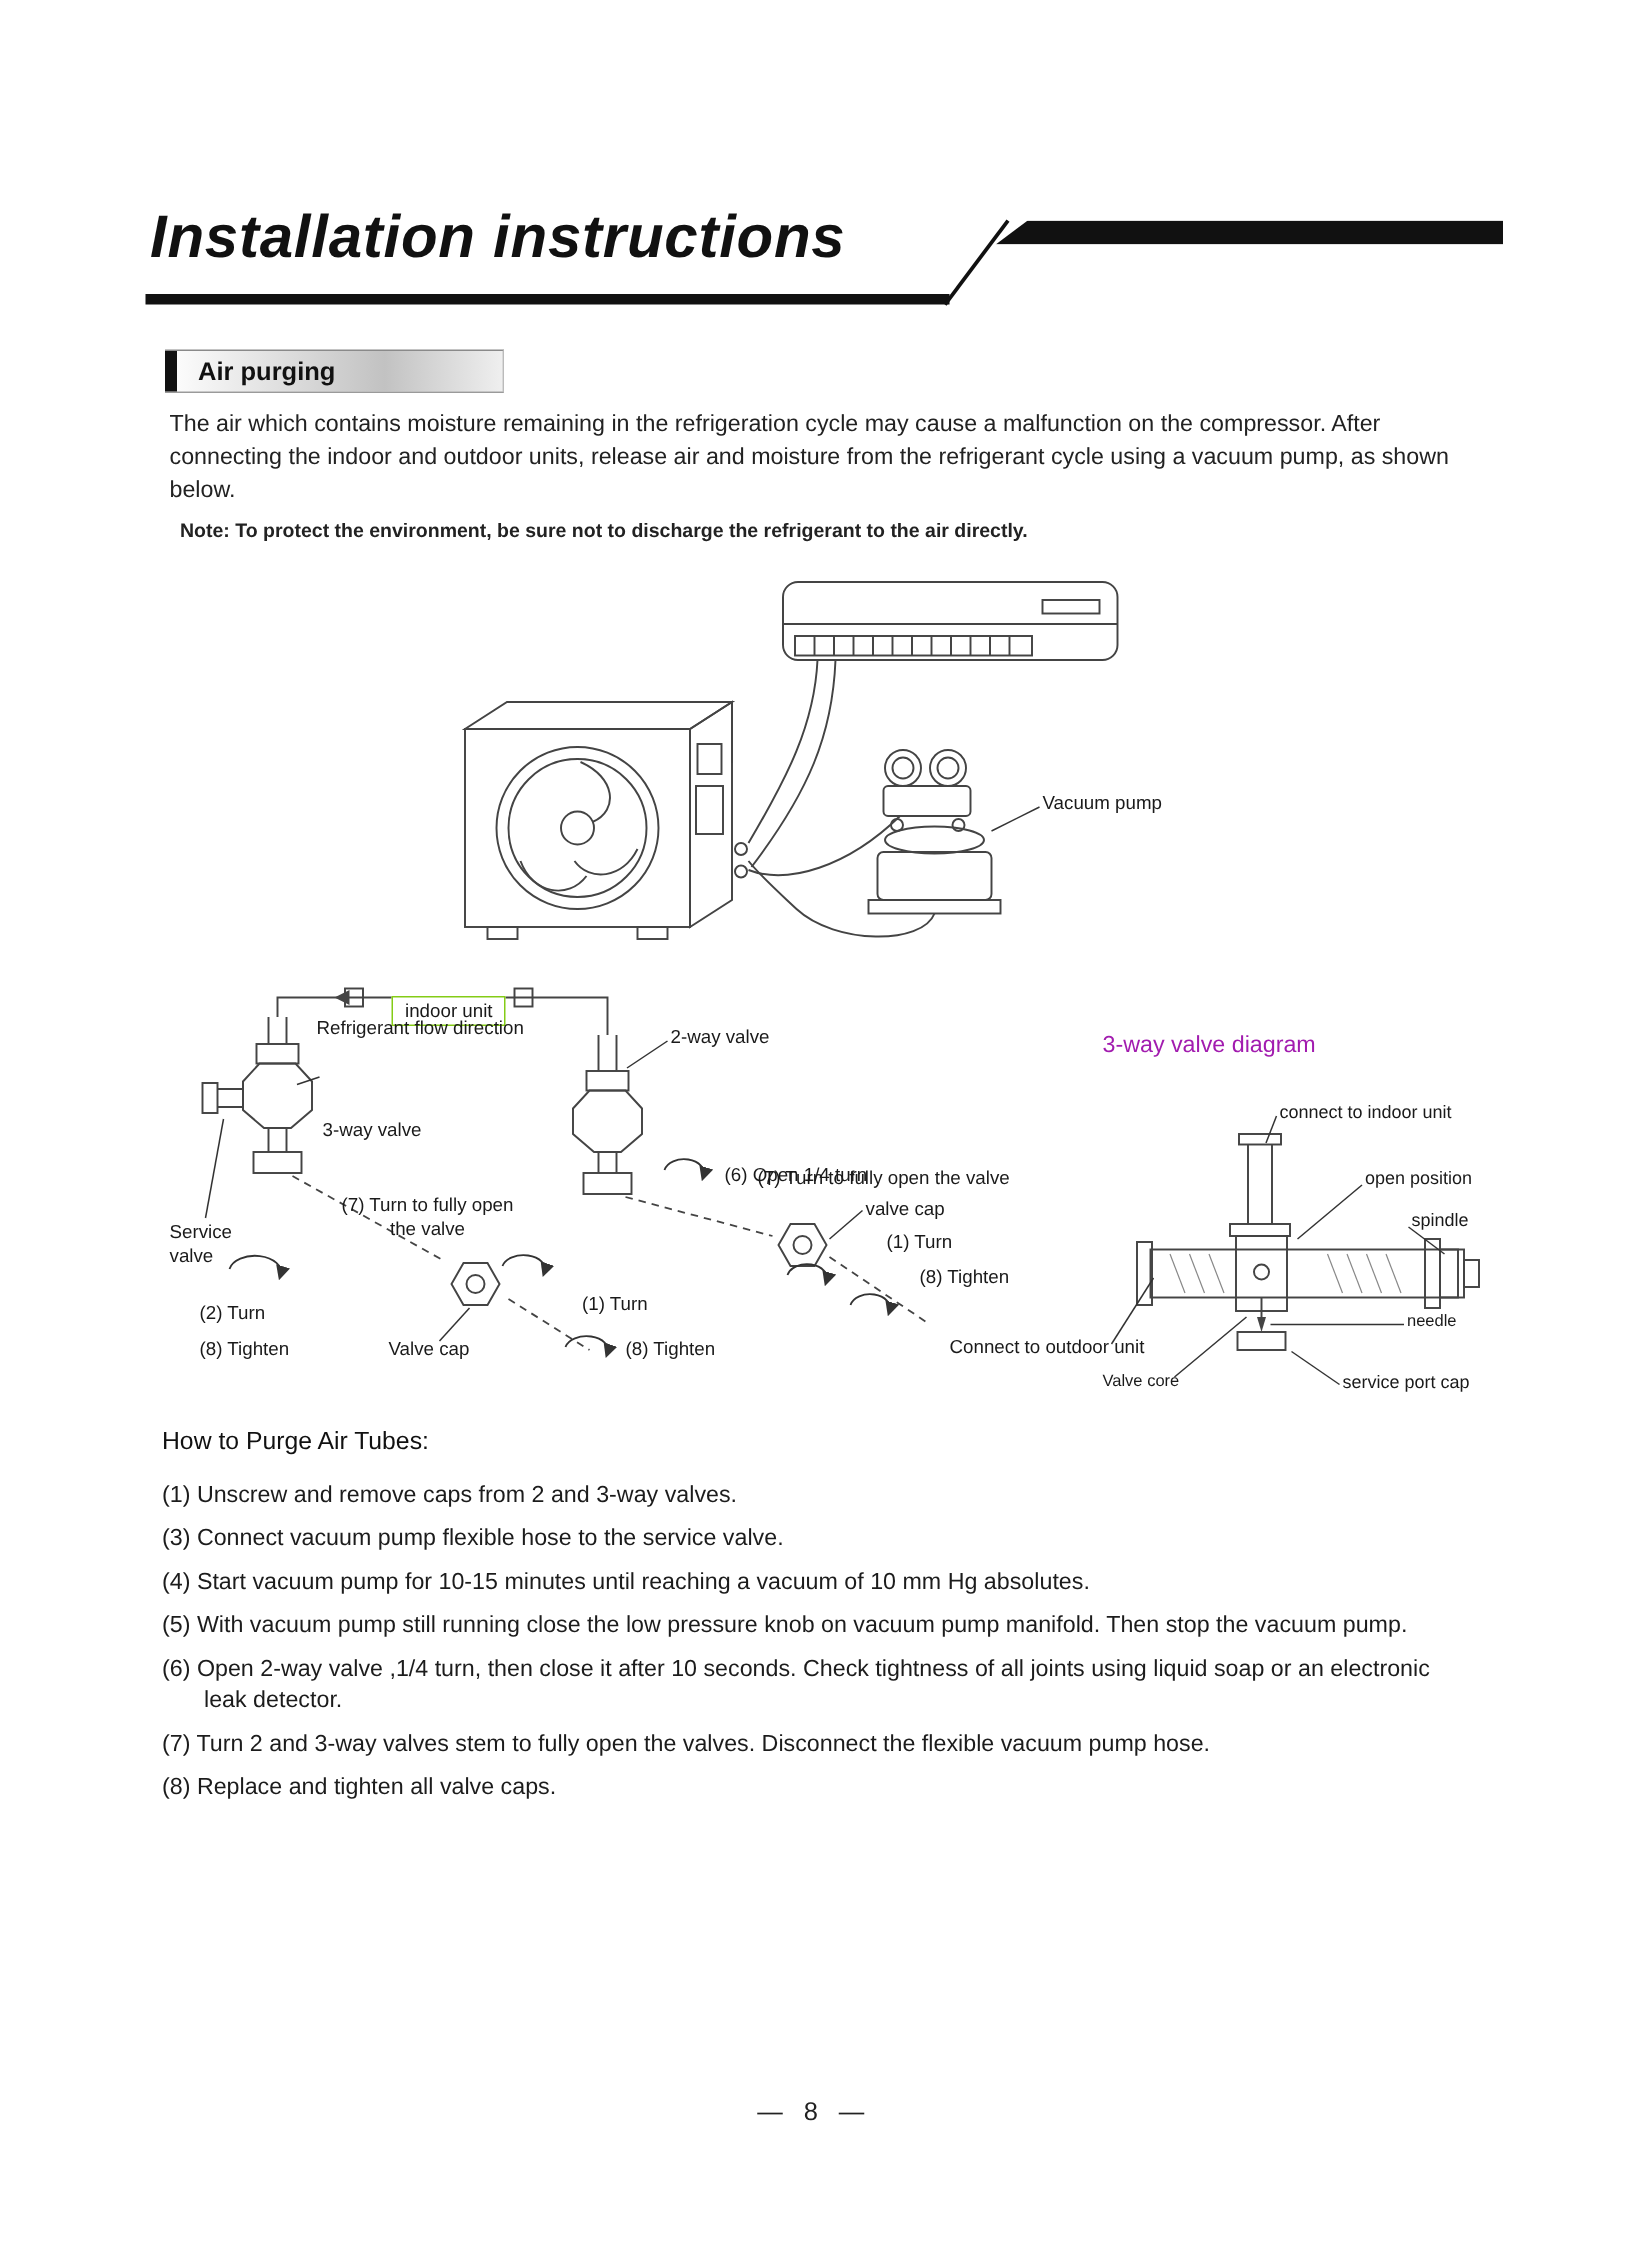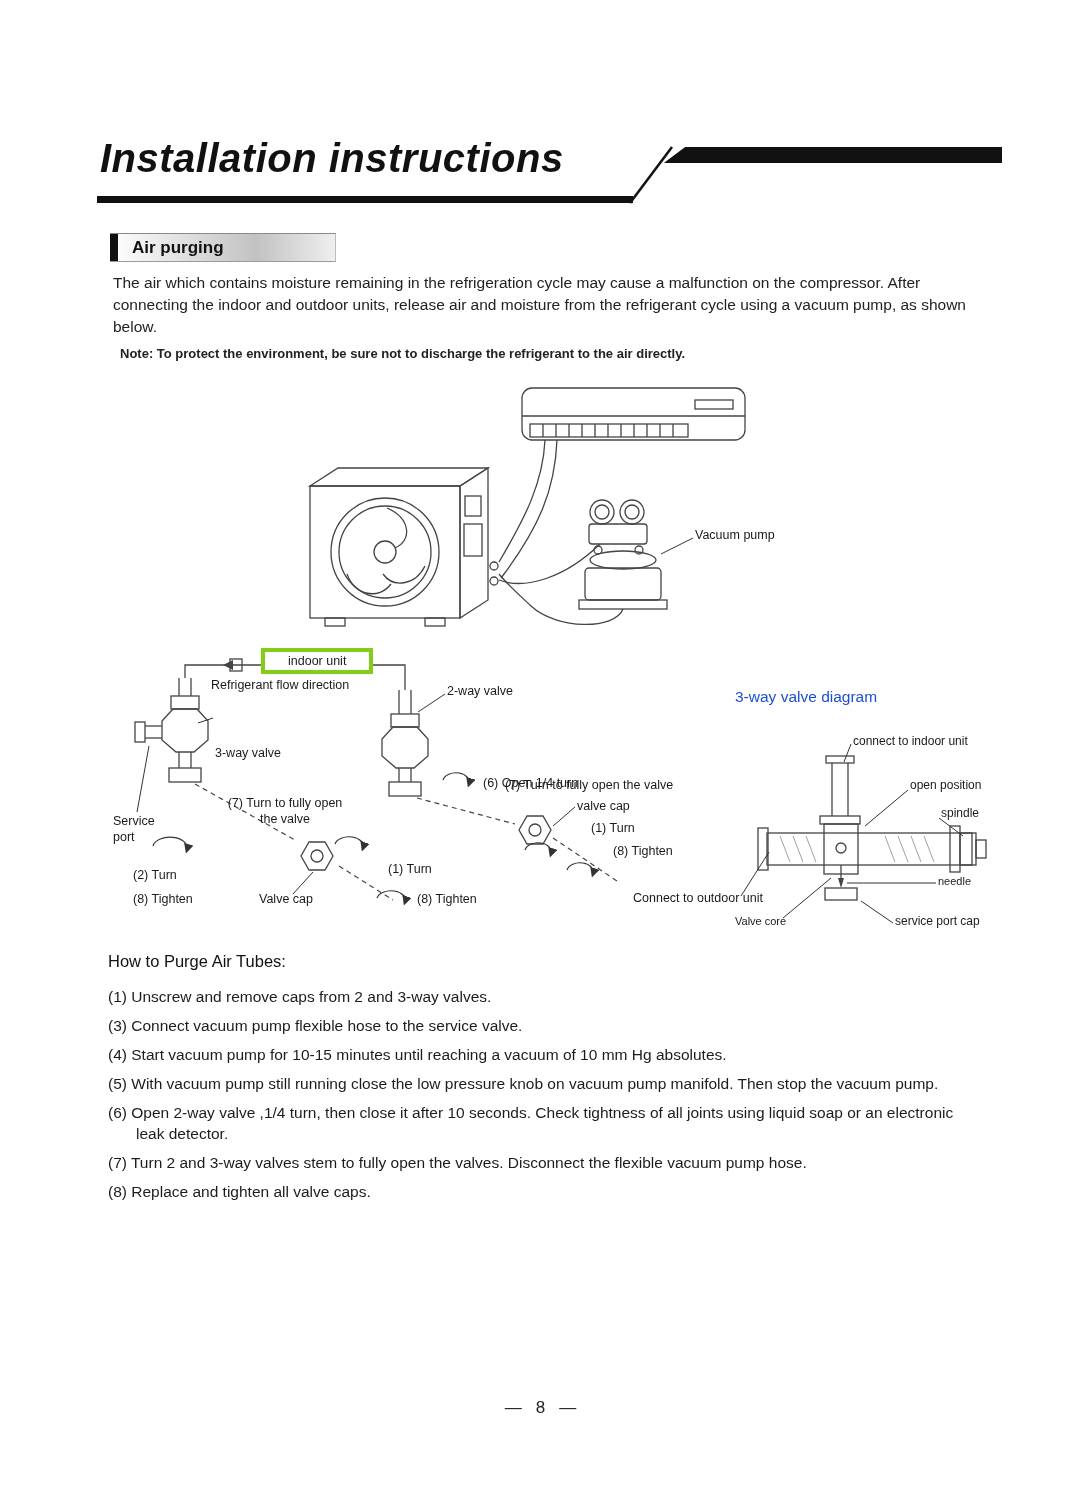--- a/index.html
+++ b/index.html
@@ -95,31 +95,31 @@
     position: absolute;
     font-size: 12.5px;
     color: #1a1a1a;
     white-space: nowrap;
     line-height: 1.25;
   }
   .dlabel.small { font-size: 11px; }
   .dlabel.wrap { white-space: normal; }
   .indoor-unit-box {
     position: absolute;
-    left: 166px; top: 270px;
-    border: 4px solid #84cc16;
+    left: 166px; top: 286px;
+    border: 1px solid #84cc16;
     background: #fff;
-    padding: 2px 23px;
+    padding: 2px 8px;
     font-size: 12.5px;
   }
   .dtitle {
     position: absolute;
     left: 640px; top: 310px;
     font-size: 15.5px;
-    color: #1d4ed8;
+    color: #a21caf;
     white-space: nowrap;
   }
 
   
   .howto-heading {
     position: absolute;
     left: 108px; top: 952px;
     font-size: 16.5px;
     color: #111;
   }
@@ -327,21 +327,21 @@
     <div class="dtitle">3-way valve diagram</div>
     <div class="dlabel" style="left:758px; top:356px; font-size:12px;">connect to indoor unit</div>
     <div class="dlabel" style="left:815px; top:400px; font-size:12px;">open position</div>
     <div class="dlabel" style="left:846px; top:428px; font-size:12px;">spindle</div>
     <div class="dlabel" style="left:388px; top:378px;margin-top:20px;">(6) Open 1/4 turn</div>
     <div class="dlabel" style="left:410px; top:400px;">(7) Turn to fully open the valve</div>
     <div class="dlabel" style="left:482px; top:421px;">valve cap</div>
     <div class="dlabel" style="left:496px; top:443px;">(1) Turn</div>
     <div class="dlabel" style="left:518px; top:466px;">(8) Tighten</div>
     <div class="dlabel wrap" style="left:128px; top:418px; width:124px; text-align:center;">(7) Turn to fully open the valve</div>
-    <div class="dlabel wrap" style="left:18px; top:436px; width:58px;">Service port</div>
+    <div class="dlabel wrap" style="left:18px; top:436px; width:58px;">Service valve</div>
     <div class="dlabel" style="left:38px; top:490px;">(2) Turn</div>
     <div class="dlabel" style="left:38px; top:514px;">(8) Tighten</div>
     <div class="dlabel" style="left:164px; top:514px;">Valve cap</div>
     <div class="dlabel" style="left:293px; top:484px;">(1) Turn</div>
     <div class="dlabel" style="left:322px; top:514px;">(8) Tighten</div>
     <div class="dlabel" style="left:538px; top:513px;">Connect to outdoor unit</div>
     <div class="dlabel small" style="left:640px; top:537px;">Valve core</div>
     <div class="dlabel" style="left:843px; top:497px; font-size:11px;">needle</div>
     <div class="dlabel" style="left:800px; top:536px; font-size:12px;">service port cap</div>
   </div>

